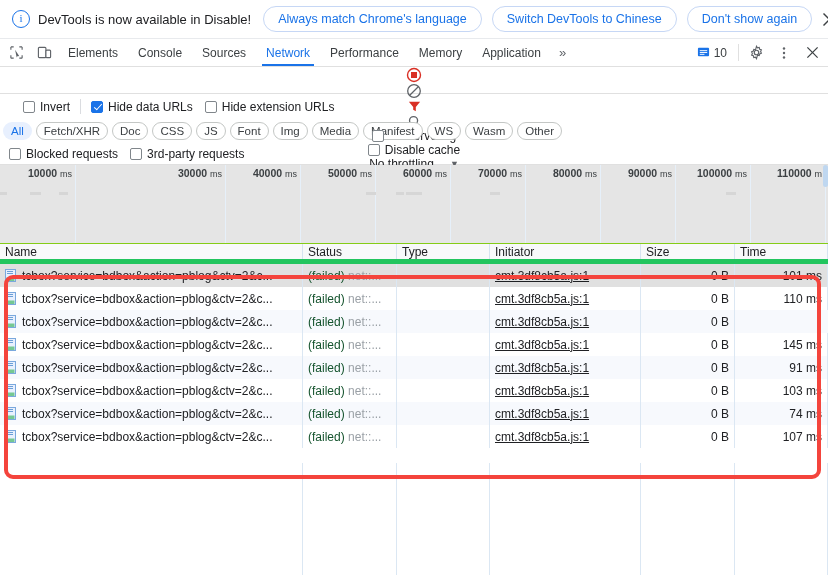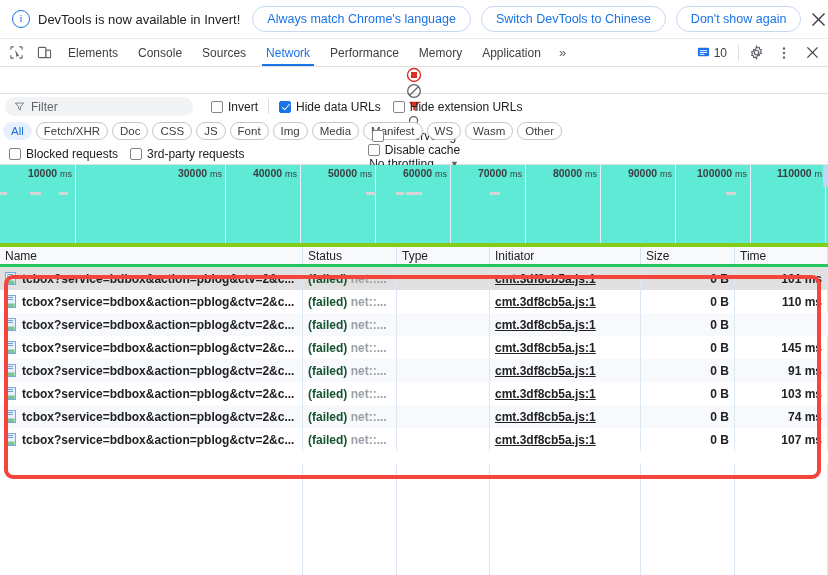--- a/index.html
+++ b/index.html
@@ -257,22 +257,22 @@
     align-items: center;
     padding: 0 3px;
     box-sizing: border-box;
     border-bottom: 1px solid #e0e0e0;
   }
 
   
   .overview {
     height: 78px;
     position: relative;
-    border-bottom: 4px solid #84cc16;
-    background: #5eead4;
+    border-bottom: 1px solid #84cc16;
+    background: #e5e5e5;
     overflow: hidden;
   }
   .ov-tick {
     position: absolute;
     top: 0;
     bottom: 0;
     border-right: 1px solid #e6f0fa;
   }
   .ov-tick span {
     position: absolute;
@@ -302,38 +302,37 @@
 
   
   .table {
     position: relative;
   }
   .thead {
     height: 20px;
     display: flex;
     align-items: flex-start;
     background: #f8f9fa;
-    border-bottom: 3px solid #22c55e;
+    border-bottom: 5px solid #22c55e;
     box-sizing: border-box;
   }
   .th {
     font-size: 12px;
     color: #202124;
     padding-left: 5px;
     box-sizing: border-box;
     height: 100%;
     display: flex;
     align-items: center;
     border-right: 1px solid #d6e3f0;
     overflow: hidden;
     white-space: nowrap;
   }
   .tbody {
     position: relative;
-    font-weight: bold;
   }
   .row {
     height: 23px;
     display: flex;
     align-items: center;
     box-sizing: border-box;
     background: #ffffff;
     cursor: pointer;
   }
   .row.alt { background: #f7f9fd; }
@@ -390,21 +389,21 @@
     pointer-events: none;
     box-sizing: border-box;
   }
   svg { display: block; }
 </style>
 </head>
 <body>
 
 <div class="banner">
   <div class="banner-info-icon">i</div>
-  <div class="banner-text">DevTools is now available in Invert!</div>
+  <div class="banner-text">DevTools is now available in Disable!</div>
   <button class="banner-btn">Always match Chrome's language</button>
   <button class="banner-btn">Switch DevTools to Chinese</button>
   <button class="banner-btn">Don't show again</button>
   <div class="banner-close">
     <svg width="15" height="15" viewBox="0 0 15 15">
       <line x1="1.5" y1="1.5" x2="13.5" y2="13.5" stroke="#3c4043" stroke-width="1.4"></line>
       <line x1="13.5" y1="1.5" x2="1.5" y2="13.5" stroke="#3c4043" stroke-width="1.4"></line>
     </svg>
   </div>
 </div>
@@ -544,26 +543,20 @@
   <div style="margin-left:auto"></div>
   <div class="nt-icon">
     <svg width="15" height="15" viewBox="0 0 16 16">
       <circle cx="8" cy="8" r="2.4" stroke="#5f6368" stroke-width="1.3" fill="none"></circle>
       <path d="M8 1.4l1 1.6 1.9-.4.5 1.9 1.8.7-.8 1.8.8 1.8-1.8.7-.5 1.9-1.9-.4L8 14.6l-1-1.6-1.9.4-.5-1.9-1.8-.7.8-1.8-.8-1.8 1.8-.7.5-1.9 1.9.4z" stroke="#5f6368" stroke-width="1.2" fill="none"></path>
     </svg>
   </div>
 </div>
 
 <div class="filterrow">
-  <div class="filterbox">
-    <svg width="11" height="11" viewBox="0 0 16 16">
-      <path d="M2 3h12l-4.6 5.4V13l-2.8-1.6V8.4z" stroke="#5f6368" stroke-width="1.1" fill="none"></path>
-    </svg>
-    <span class="filterbox-ph">Filter</span>
-  </div>
   <div style="width:12px"></div>
   <label class="cbox-label">
     <span class="cbox"></span>
     <span>Invert</span>
   </label>
   <div class="fr-sep"></div>
   <label class="cbox-label">
     <span class="cbox checked"></span>
     <span>Hide data URLs</span>
   </label>

